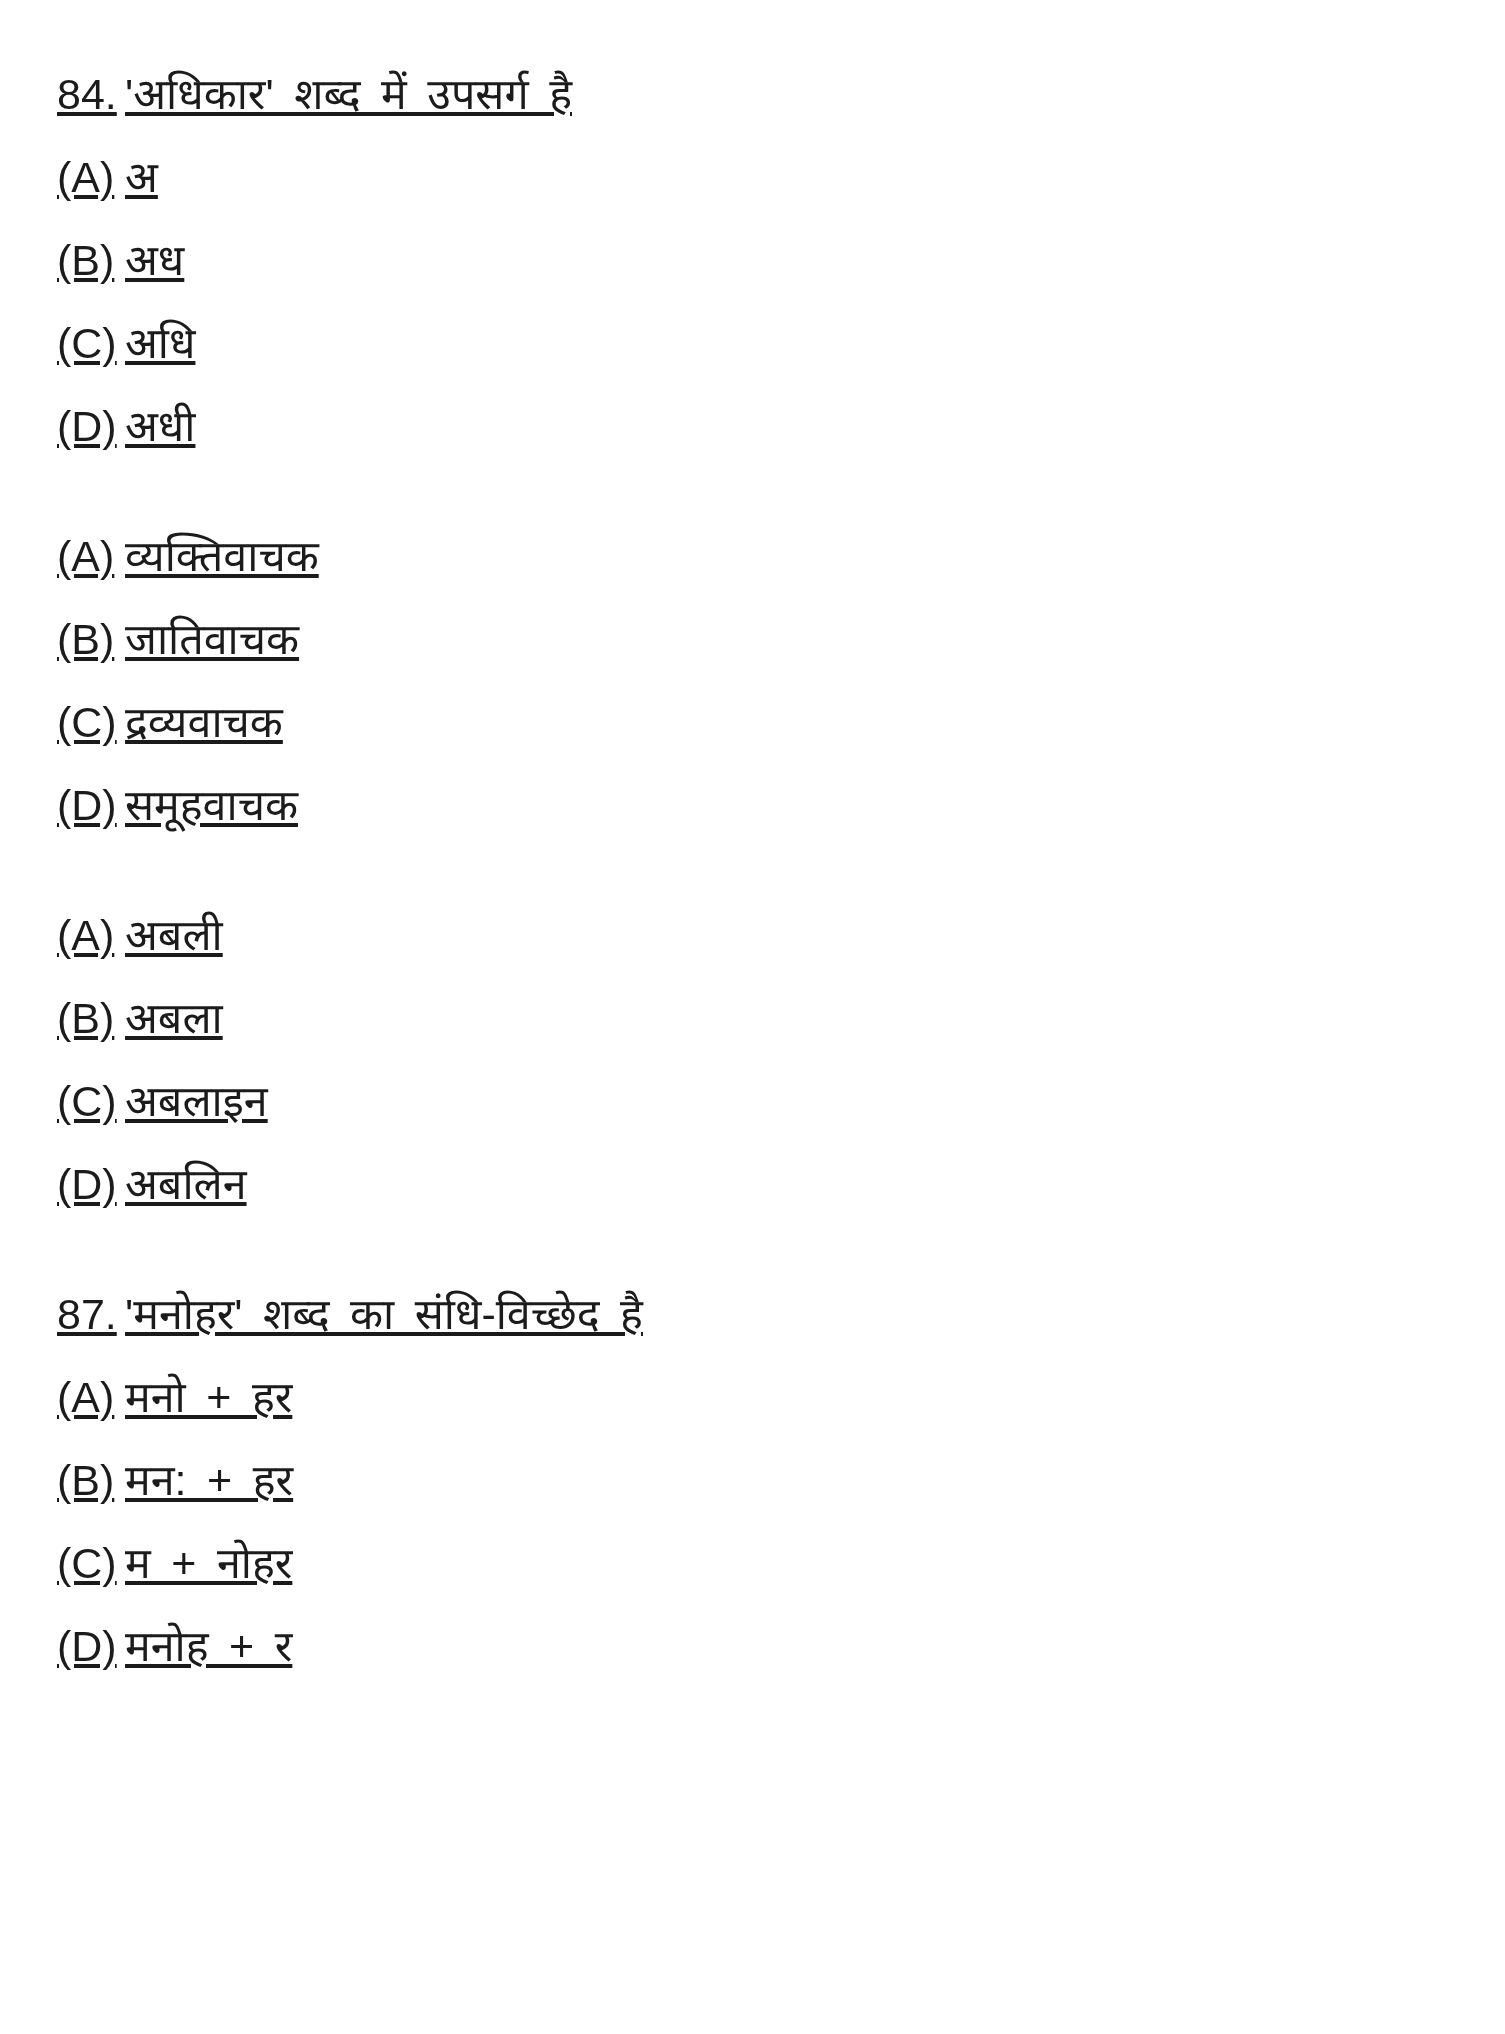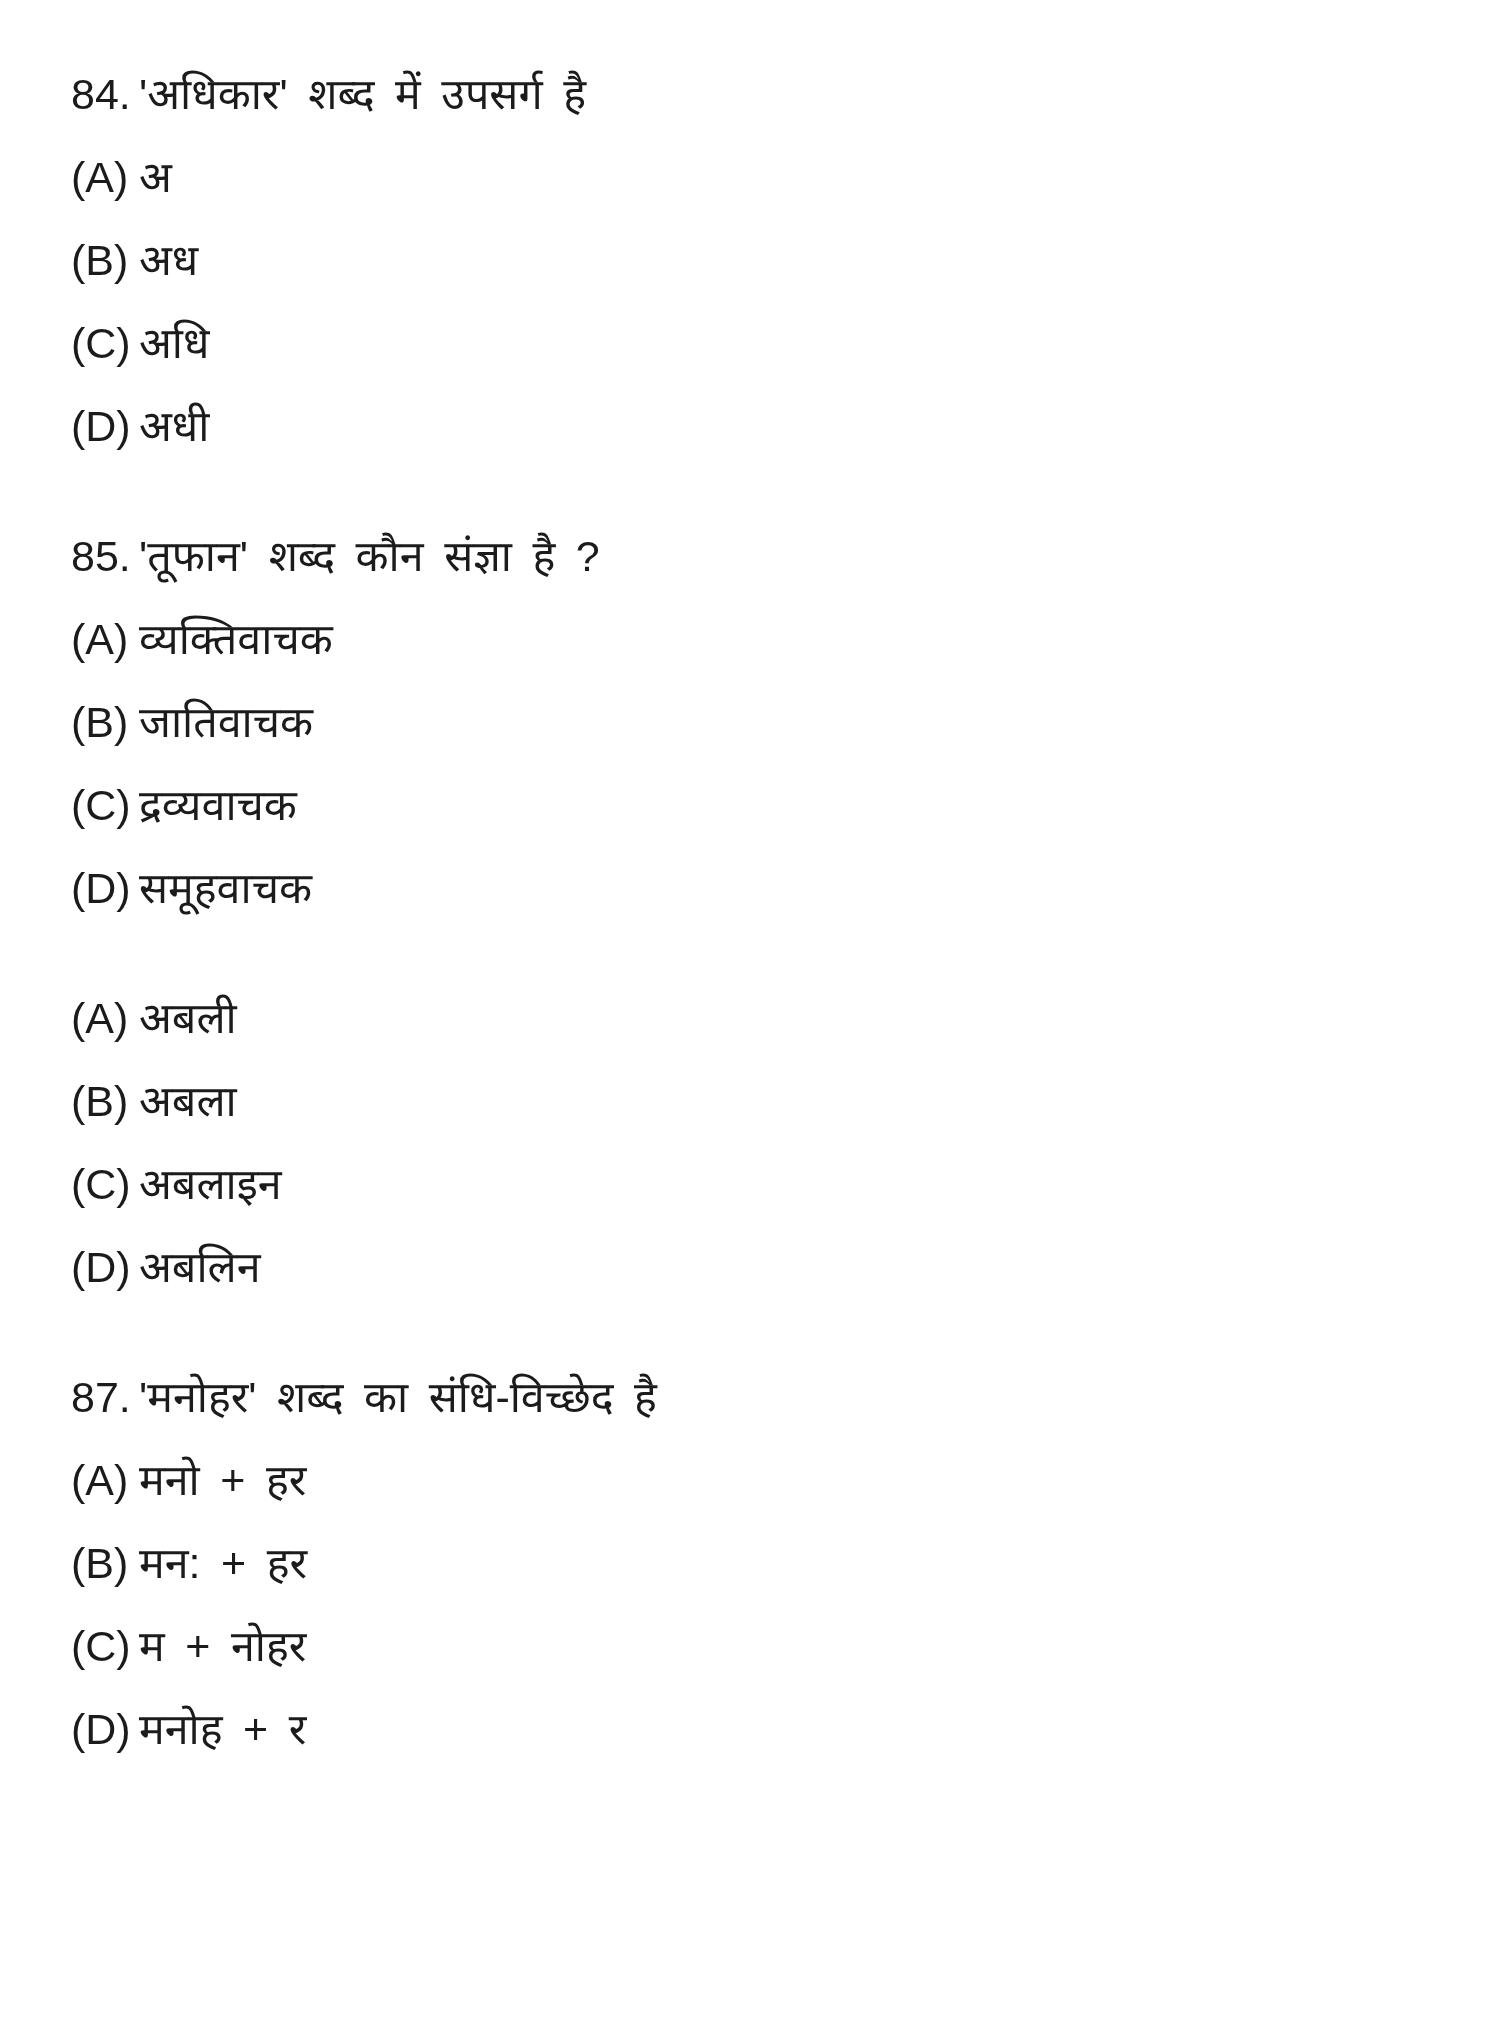--- a/index.html
+++ b/index.html
@@ -14,21 +14,22 @@
     font-family: "Liberation Sans", sans-serif;
     overflow: hidden;
   }
   .page {
     box-sizing: border-box;
     width: 100%;
     height: 100%;
     padding: 66px 40px 0 57px;
   }
   .question {
-    margin: 0 0 74px 14px;
+    margin: 0 0 74px 0;
+    text-decoration: underline;
   }
   .question:last-child {
     margin-bottom: 0;
   }
   .q-line {
     display: flex;
     align-items: baseline;
     font-size: 43px;
     line-height: 56px;
     margin-bottom: 27px;
@@ -72,24 +73,20 @@
   </div>
 
   <div class="q-line">
     <span class="q-label">(D)</span>
     <span class="q-text">अधी</span>
   </div>
 </div>
   </section>
 
   <section class="question">
-    <div class="q-line">
-      <span class="q-label">85.</span>
-      <span class="q-text">'तूफान' शब्द कौन संज्ञा है ?</span>
-    </div>
     <div>
   <div class="q-line">
     <span class="q-label">(A)</span>
     <span class="q-text">व्यक्तिवाचक</span>
   </div>
 
   <div class="q-line">
     <span class="q-label">(B)</span>
     <span class="q-text">जातिवाचक</span>
   </div>

